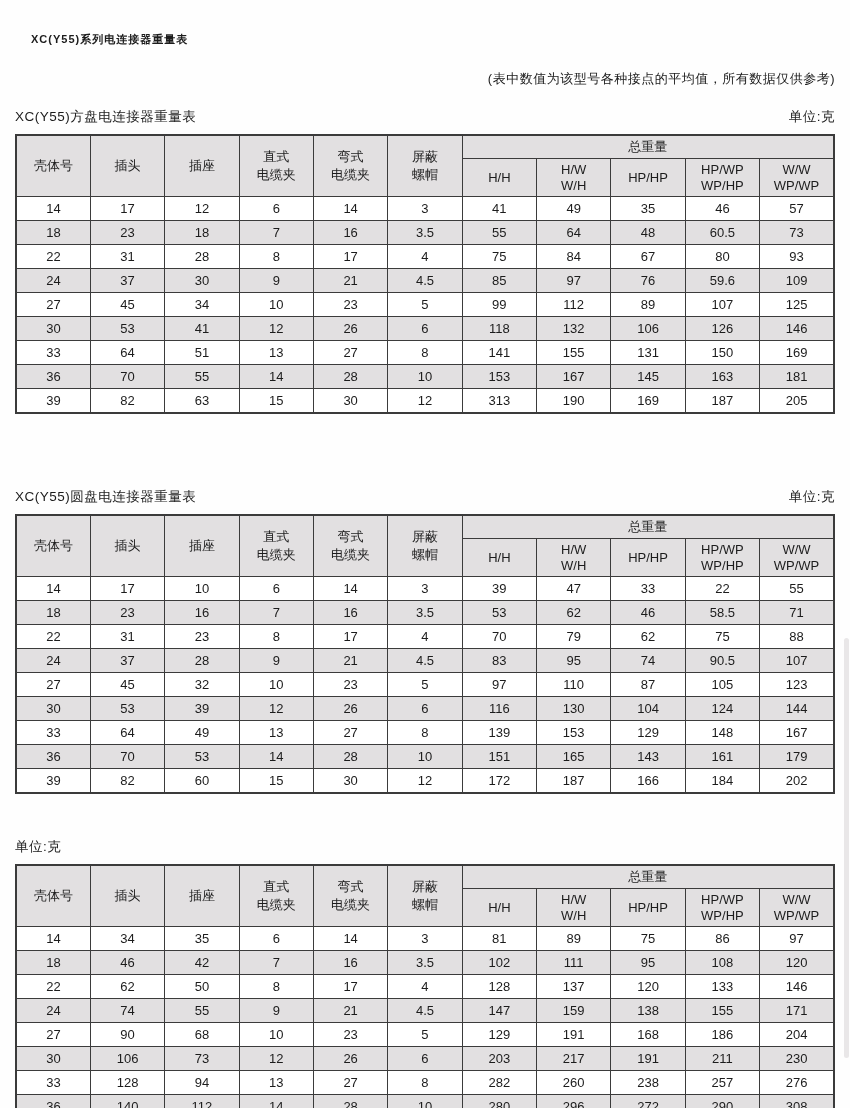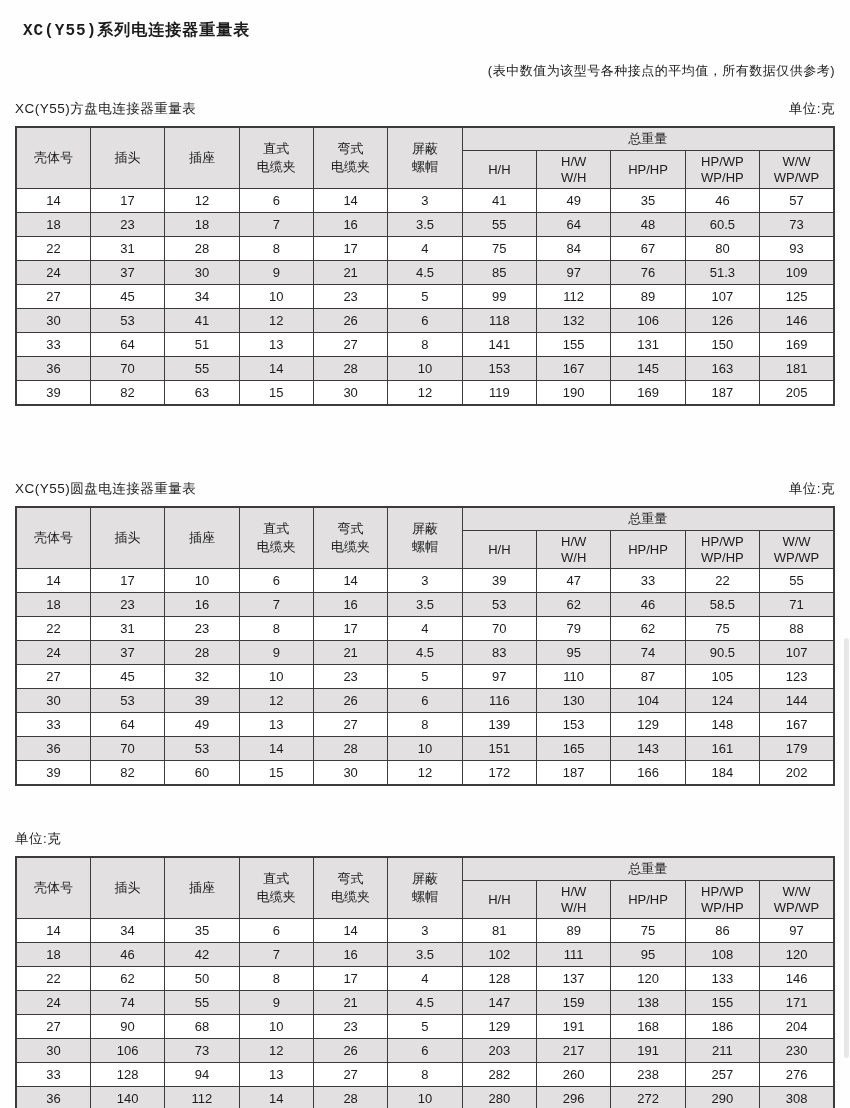--- a/index.html
+++ b/index.html
@@ -8,26 +8,25 @@
     height: 1108px;
     box-sizing: border-box;
     padding: 12px 15px 0 15px;
     background: #fefefe;
     position: relative;
     font-family: "Liberation Sans", "DejaVu Sans", sans-serif;
     color: #1c1c1c;
     overflow: hidden;
   }
   .page-title {
-    font-size: 16px;
+    font-size: 11px;
     font-weight: bold;
-    margin: 8px;
+    margin: 16px;
     letter-spacing: 1px;
     line-height: 22px;
-    font-family: Liberation Mono, monospace;
   }
   .page-subtitle {
     font-size: 13px;
     margin: 20px 0 0 0;
     letter-spacing: 0.5px;
     line-height: 18px;
     text-align: right;
   }
   .caption-row {
     display: flex;
@@ -144,21 +143,21 @@
         <tr>
           <td>24</td>
           <td>37</td>
           <td>30</td>
           <td>9</td>
           <td>21</td>
           <td>4.5</td>
           <td>85</td>
           <td>97</td>
           <td>76</td>
-          <td>51.3</td>
+          <td>59.6</td>
           <td>109</td>
         </tr>
         <tr>
           <td>27</td>
           <td>45</td>
           <td>34</td>
           <td>10</td>
           <td>23</td>
           <td>5</td>
           <td>99</td>
@@ -206,21 +205,21 @@
           <td>163</td>
           <td>181</td>
         </tr>
         <tr>
           <td>39</td>
           <td>82</td>
           <td>63</td>
           <td>15</td>
           <td>30</td>
           <td>12</td>
-          <td>119</td>
+          <td>313</td>
           <td>190</td>
           <td>169</td>
           <td>187</td>
           <td>205</td>
         </tr>
       </tbody>
   </table>
 </section>
 
 <section>

